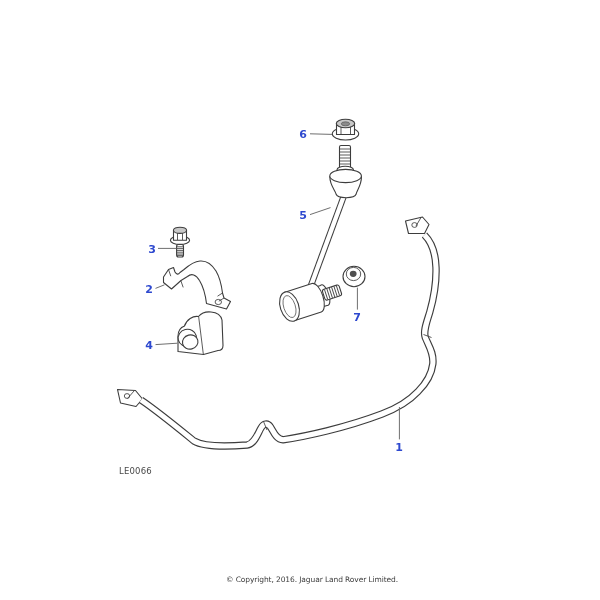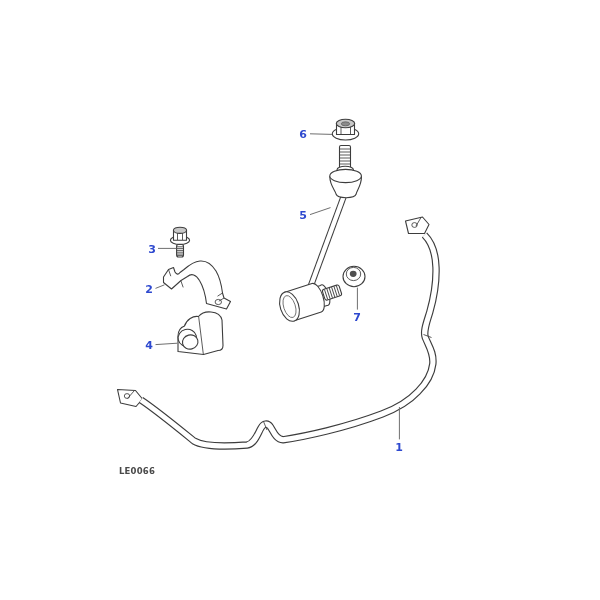--- a/index.html
+++ b/index.html
@@ -18,21 +18,21 @@
     font-size:11px;
     font-weight:bold;
     line-height:1;
     cursor:pointer;
     user-select:none;
   }
   .diagram-code{
     position:absolute;
     left:119px;top:466px;
     font-size:8.5px;
-    font-weight:bold;
+    font-weight:normal;
     color:#4a4a4a;
     letter-spacing:0.2px;
   }
   .copyright{
     position:absolute;
     left:312px;top:575px;
     transform:translateX(-50%);
     font-size:7.5px;
     color:#3c3c3c;
     white-space:nowrap;
@@ -174,14 +174,15 @@
   <div class="callout" style="left:399px;top:446.5px">1</div>
   <div class="callout" style="left:149px;top:289px">2</div>
   <div class="callout" style="left:152px;top:248.5px">3</div>
   <div class="callout" style="left:149px;top:345px">4</div>
   <div class="callout" style="left:303px;top:215px">5</div>
   <div class="callout" style="left:303px;top:134px">6</div>
   <div class="callout" style="left:357px;top:316.5px">7</div>
 
   <div class="diagram-code">LE0066</div>
 
+  <div class="copyright">© Copyright, 2016. Jaguar Land Rover Limited.</div>
 
 </div>
 
 </body></html>

